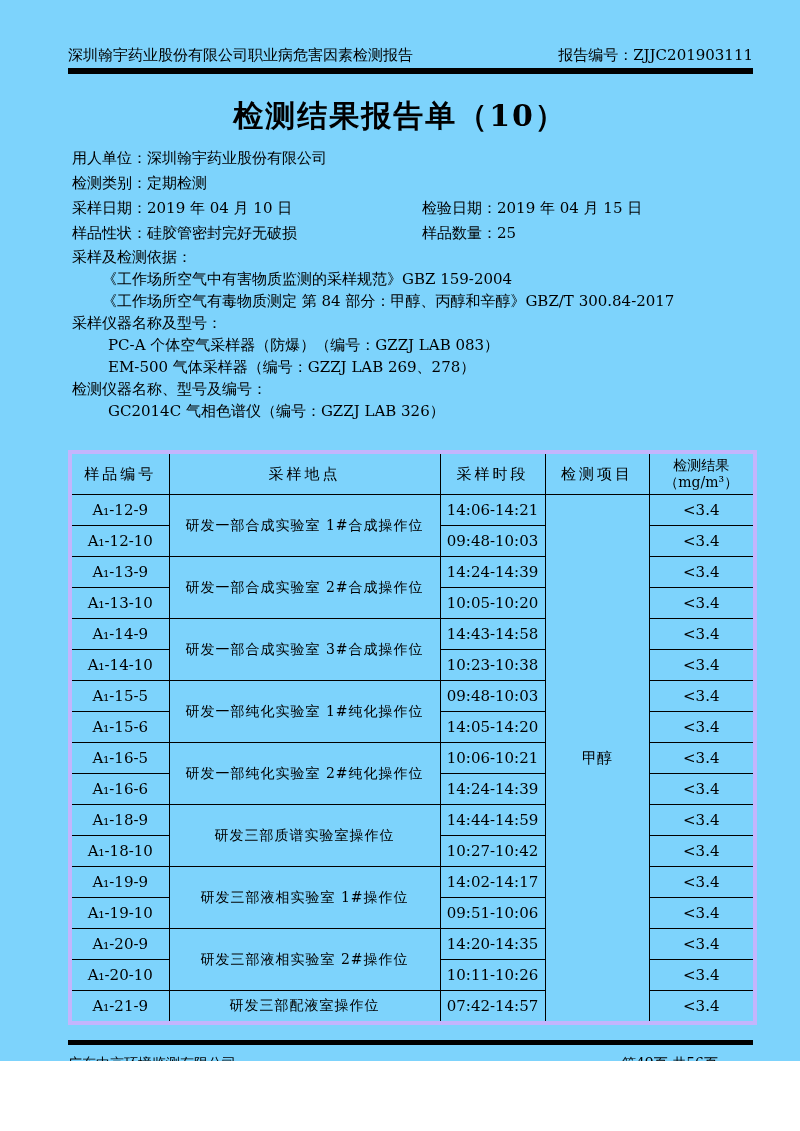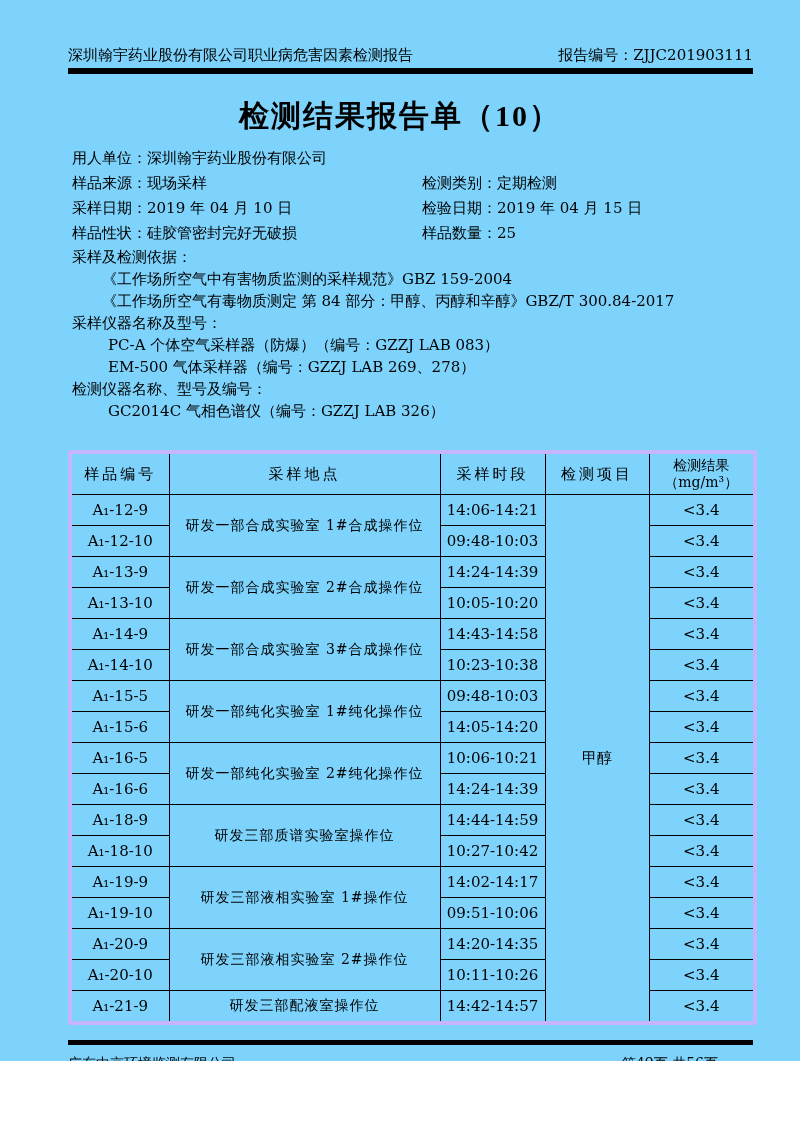--- a/index.html
+++ b/index.html
@@ -18,21 +18,20 @@
     font-size:15px;white-space:nowrap;
   }
   .header-rule{
     position:absolute;left:68px;top:68px;width:685px;height:6px;background:#000;
   }
   
   .title{
     position:absolute;left:0;top:96px;width:800px;
     text-align:center;font-size:30px;font-weight:bold;letter-spacing:2px;
     margin:0;
-    font-family:Liberation Serif, serif;
   }
   
   .info{
     position:absolute;left:72px;top:146px;width:681px;font-size:15px;
   }
   .info-line{line-height:25px;white-space:nowrap;}
   .info-line.tight{line-height:22px;}
   .cols{display:flex;}
   .col-l{width:350px;}
   .col-r{flex:1;}
@@ -80,21 +79,20 @@
     <span>报告编号：ZJJC201903111</span>
   </div>
   <div class="header-rule"></div>
 
   <h1 class="title">检测结果报告单（10）</h1>
 
   <section class="info">
     <div class="info-line"><span>用人单位：</span><span>深圳翰宇药业股份有限公司</span></div>
 
     <div class="info-line cols">
-      <span class="col-l"><span>样品来源：</span><span>现场采样</span></span>
       <span class="col-r"><span>检测类别：</span><span>定期检测</span></span>
     </div>
     <div class="info-line cols">
       <span class="col-l"><span>采样日期：</span><span>2019 年 04 月 10 日</span></span>
       <span class="col-r"><span>检验日期：</span><span>2019 年 04 月 15 日</span></span>
     </div>
     <div class="info-line cols">
       <span class="col-l"><span>样品性状：</span><span>硅胶管密封完好无破损</span></span>
       <span class="col-r"><span>样品数量：</span><span>25</span></span>
     </div>
@@ -217,21 +215,21 @@
           <td>&lt;3.4</td>
         </tr>
         <tr>
           <td>A₁-20-10</td>
           <td>10:11-10:26</td>
           <td>&lt;3.4</td>
         </tr>
         <tr>
           <td>A₁-21-9</td>
           <td class="cell-location" rowspan="1">研发三部配液室操作位</td>
-          <td>14:42-14:57</td>
+          <td>07:42-14:57</td>
           <td>&lt;3.4</td>
         </tr>
       </tbody>
   </table>
 
   <div class="footer-rule"></div>
   <div class="doc-footer">
     <span class="footer-company">广东中京环境监测有限公司</span>
     <span class="footer-page">第49页 共56页</span>
   </div>

